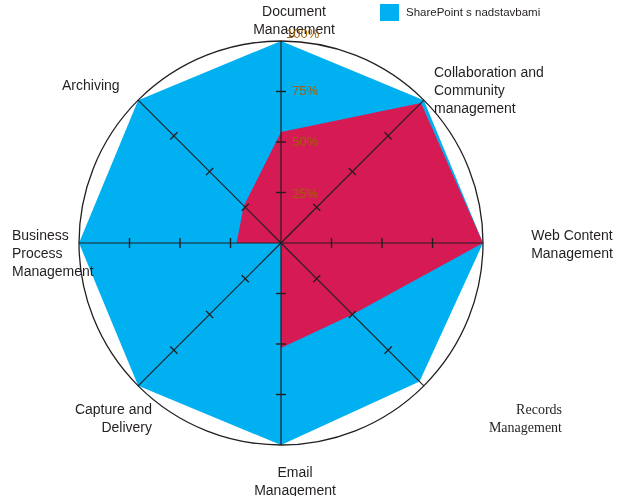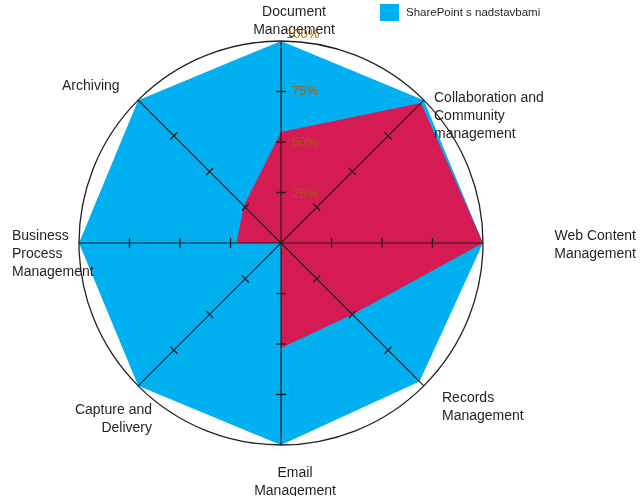--- a/index.html
+++ b/index.html
@@ -62,23 +62,23 @@
     white-space: pre-line;
   }
   .tick-label {
     position: absolute;
     font-size: 13px;
     line-height: 15px;
     color: #a16207;
     white-space: nowrap;
   }
   .lbl-doc      { left: 246px; top: 2px;   text-align: center; width: 96px; }
-  .lbl-collab   { left: 434px; top: 63px;  text-align: left;   width: 160px; margin-top: 25px; }
-  .lbl-web      { left: 508px; top: 226px; text-align: right;   width: 128px; }
-  .lbl-records  { left: 442px; top: 388px; text-align: left;   width: 120px; }
+  .lbl-collab   { left: 434px; top: 63px;  text-align: left;   width: 160px; }
+  .lbl-web      { left: 508px; top: 226px; text-align: center;   width: 128px; }
+  .lbl-records  { left: 442px; top: 401px; text-align: right;   width: 120px; font-family: Liberation Serif, serif; }
   .lbl-email    { left: 247px; top: 463px; text-align: center; width: 96px; }
   .lbl-capture  { left: 40px;  top: 400px; text-align: right;  width: 112px; }
   .lbl-bpm      { left: 12px;   top: 226px; text-align: left;  width: 80px; }
   .lbl-arch     { left: 62px;  top: 76px;  text-align: left; width: 90px; }
   .tk-100 { left: 286px; top: 26px;  }
   .tk-75  { left: 292px; top: 83px;  }
   .tk-50  { left: 292px; top: 134px; }
   .tk-25  { left: 292px; top: 186px; }
 </style>
 </head>

